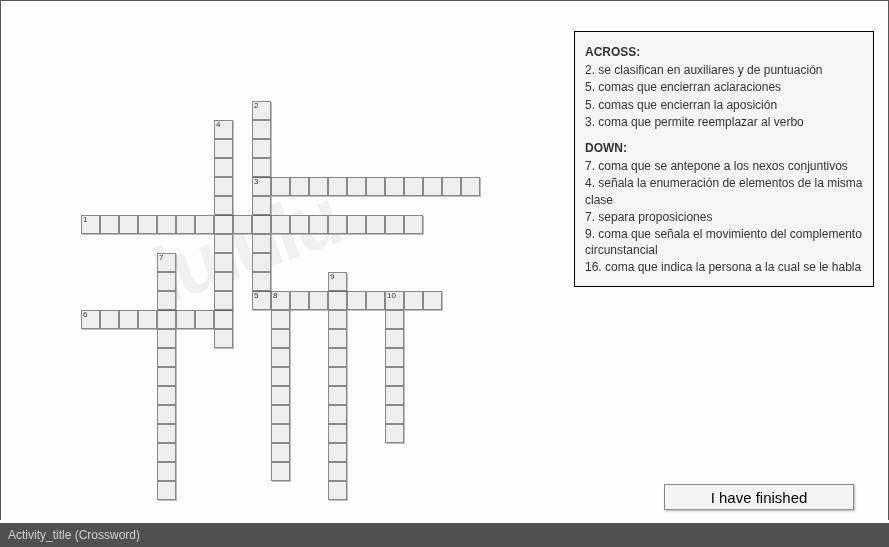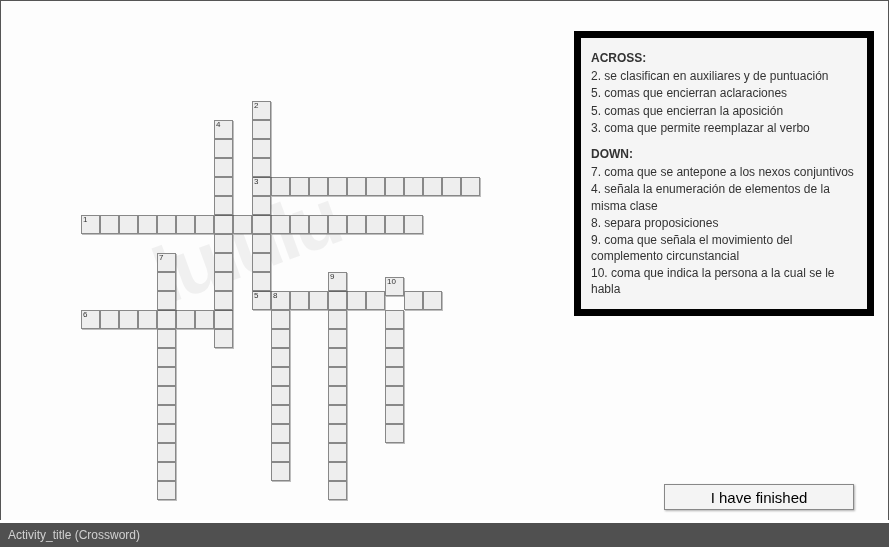--- a/index.html
+++ b/index.html
@@ -2,21 +2,21 @@
 <html><head>
 <meta charset="utf-8">
 <style>
 *{box-sizing:border-box;margin:0;padding:0}
 body{font-family:Arial,Helvetica,sans-serif;font-size:13px;background:#fff;color:#222;width:889px;height:547px;overflow:hidden;position:relative}
 .activity{position:relative;width:100%;height:520px;border:1px solid #555;border-bottom:none;background:#fdfdfd;overflow:hidden}
 .watermark{position:absolute;left:150px;top:200px;font-size:80px;font-weight:bold;color:rgba(0,0,0,.05);transform:rotate(-20deg);letter-spacing:-4px;pointer-events:none;user-select:none}
 .grid{position:absolute;left:80px;top:100px}
 .cell{position:absolute;width:19px;height:19px;background:#eee;border:1px solid #888;box-shadow:1px 1px 0 rgba(0,0,0,.25)}
 .cell .n{position:absolute;top:0;left:1px;font-size:8px;line-height:8px;color:#333}
-.clues{position:absolute;right:14px;top:30px;width:300px;border:7px solid #000000;background:#f5f5f5;padding:8px 10px 10px;font-size:12px;line-height:1.35;color:#333}
+.clues{position:absolute;right:14px;top:30px;width:300px;border:1px solid #000000;background:#f5f5f5;padding:8px 10px 10px;font-size:12px;line-height:1.35;color:#333}
 .clues h4{font-size:12px;margin-top:4px;margin-bottom:2px}
 .clues .item{margin-bottom:1px}
 .finish{position:absolute;right:34px;bottom:10px;width:190px;height:26px;border:1px solid #888;background:#f4f4f4;font-size:15px;box-shadow:1px 1px 2px rgba(0,0,0,.3);cursor:pointer}
 .status{position:absolute;left:0;bottom:0;width:100%;height:24px;background:#505050;color:#d0d0d0;font-size:12px;padding:5px 8px}
 </style>
 </head>
 <body>
 
 <div class="activity">
   <div class="watermark">lululu</div>
@@ -59,21 +59,21 @@
         <span class="n">5</span>
       </div>
       <div class="cell" style="left: 190px; top: 190px;">
         <span class="n">8</span>
       </div>
       <div class="cell" style="left: 209px; top: 190px;"></div>
       <div class="cell" style="left: 228px; top: 190px;"></div>
       <div class="cell" style="left: 247px; top: 190px;"></div>
       <div class="cell" style="left: 266px; top: 190px;"></div>
       <div class="cell" style="left: 285px; top: 190px;"></div>
-      <div class="cell" style="left: 304px; top: 176px;">
+      <div class="cell" style="left: 304px; top: 190px;">
         <span class="n">10</span>
       </div>
       <div class="cell" style="left: 323px; top: 190px;"></div>
       <div class="cell" style="left: 342px; top: 190px;"></div>
       <div class="cell" style="left: 0px; top: 209px;">
         <span class="n">6</span>
       </div>
       <div class="cell" style="left: 19px; top: 209px;"></div>
       <div class="cell" style="left: 38px; top: 209px;"></div>
       <div class="cell" style="left: 57px; top: 209px;"></div>
@@ -153,22 +153,22 @@
     <div id="across-list">
         <div class="item">2. se clasifican en auxiliares y de puntuación</div>
         <div class="item">5. comas que encierran aclaraciones</div>
         <div class="item">5. comas que encierran la aposición</div>
         <div class="item">3. coma que permite reemplazar al verbo</div>
       </div>
     <h4 style="margin-top:10px">DOWN:</h4>
     <div id="down-list">
         <div class="item">7. coma que se antepone a los nexos conjuntivos</div>
         <div class="item">4. señala la enumeración de elementos de la misma clase</div>
-        <div class="item">8. separa proposiciones</div>
+        <div class="item">7. separa proposiciones</div>
         <div class="item">9. coma que señala el movimiento del complemento circunstancial</div>
-        <div class="item">10. coma que indica la persona a la cual se le habla</div>
+        <div class="item">16. coma que indica la persona a la cual se le habla</div>
       </div>
   </div>
 
   <button class="finish">I have finished</button>
 </div>
 
 <div class="status">Activity_title (Crossword)</div>
 
 </body></html>

